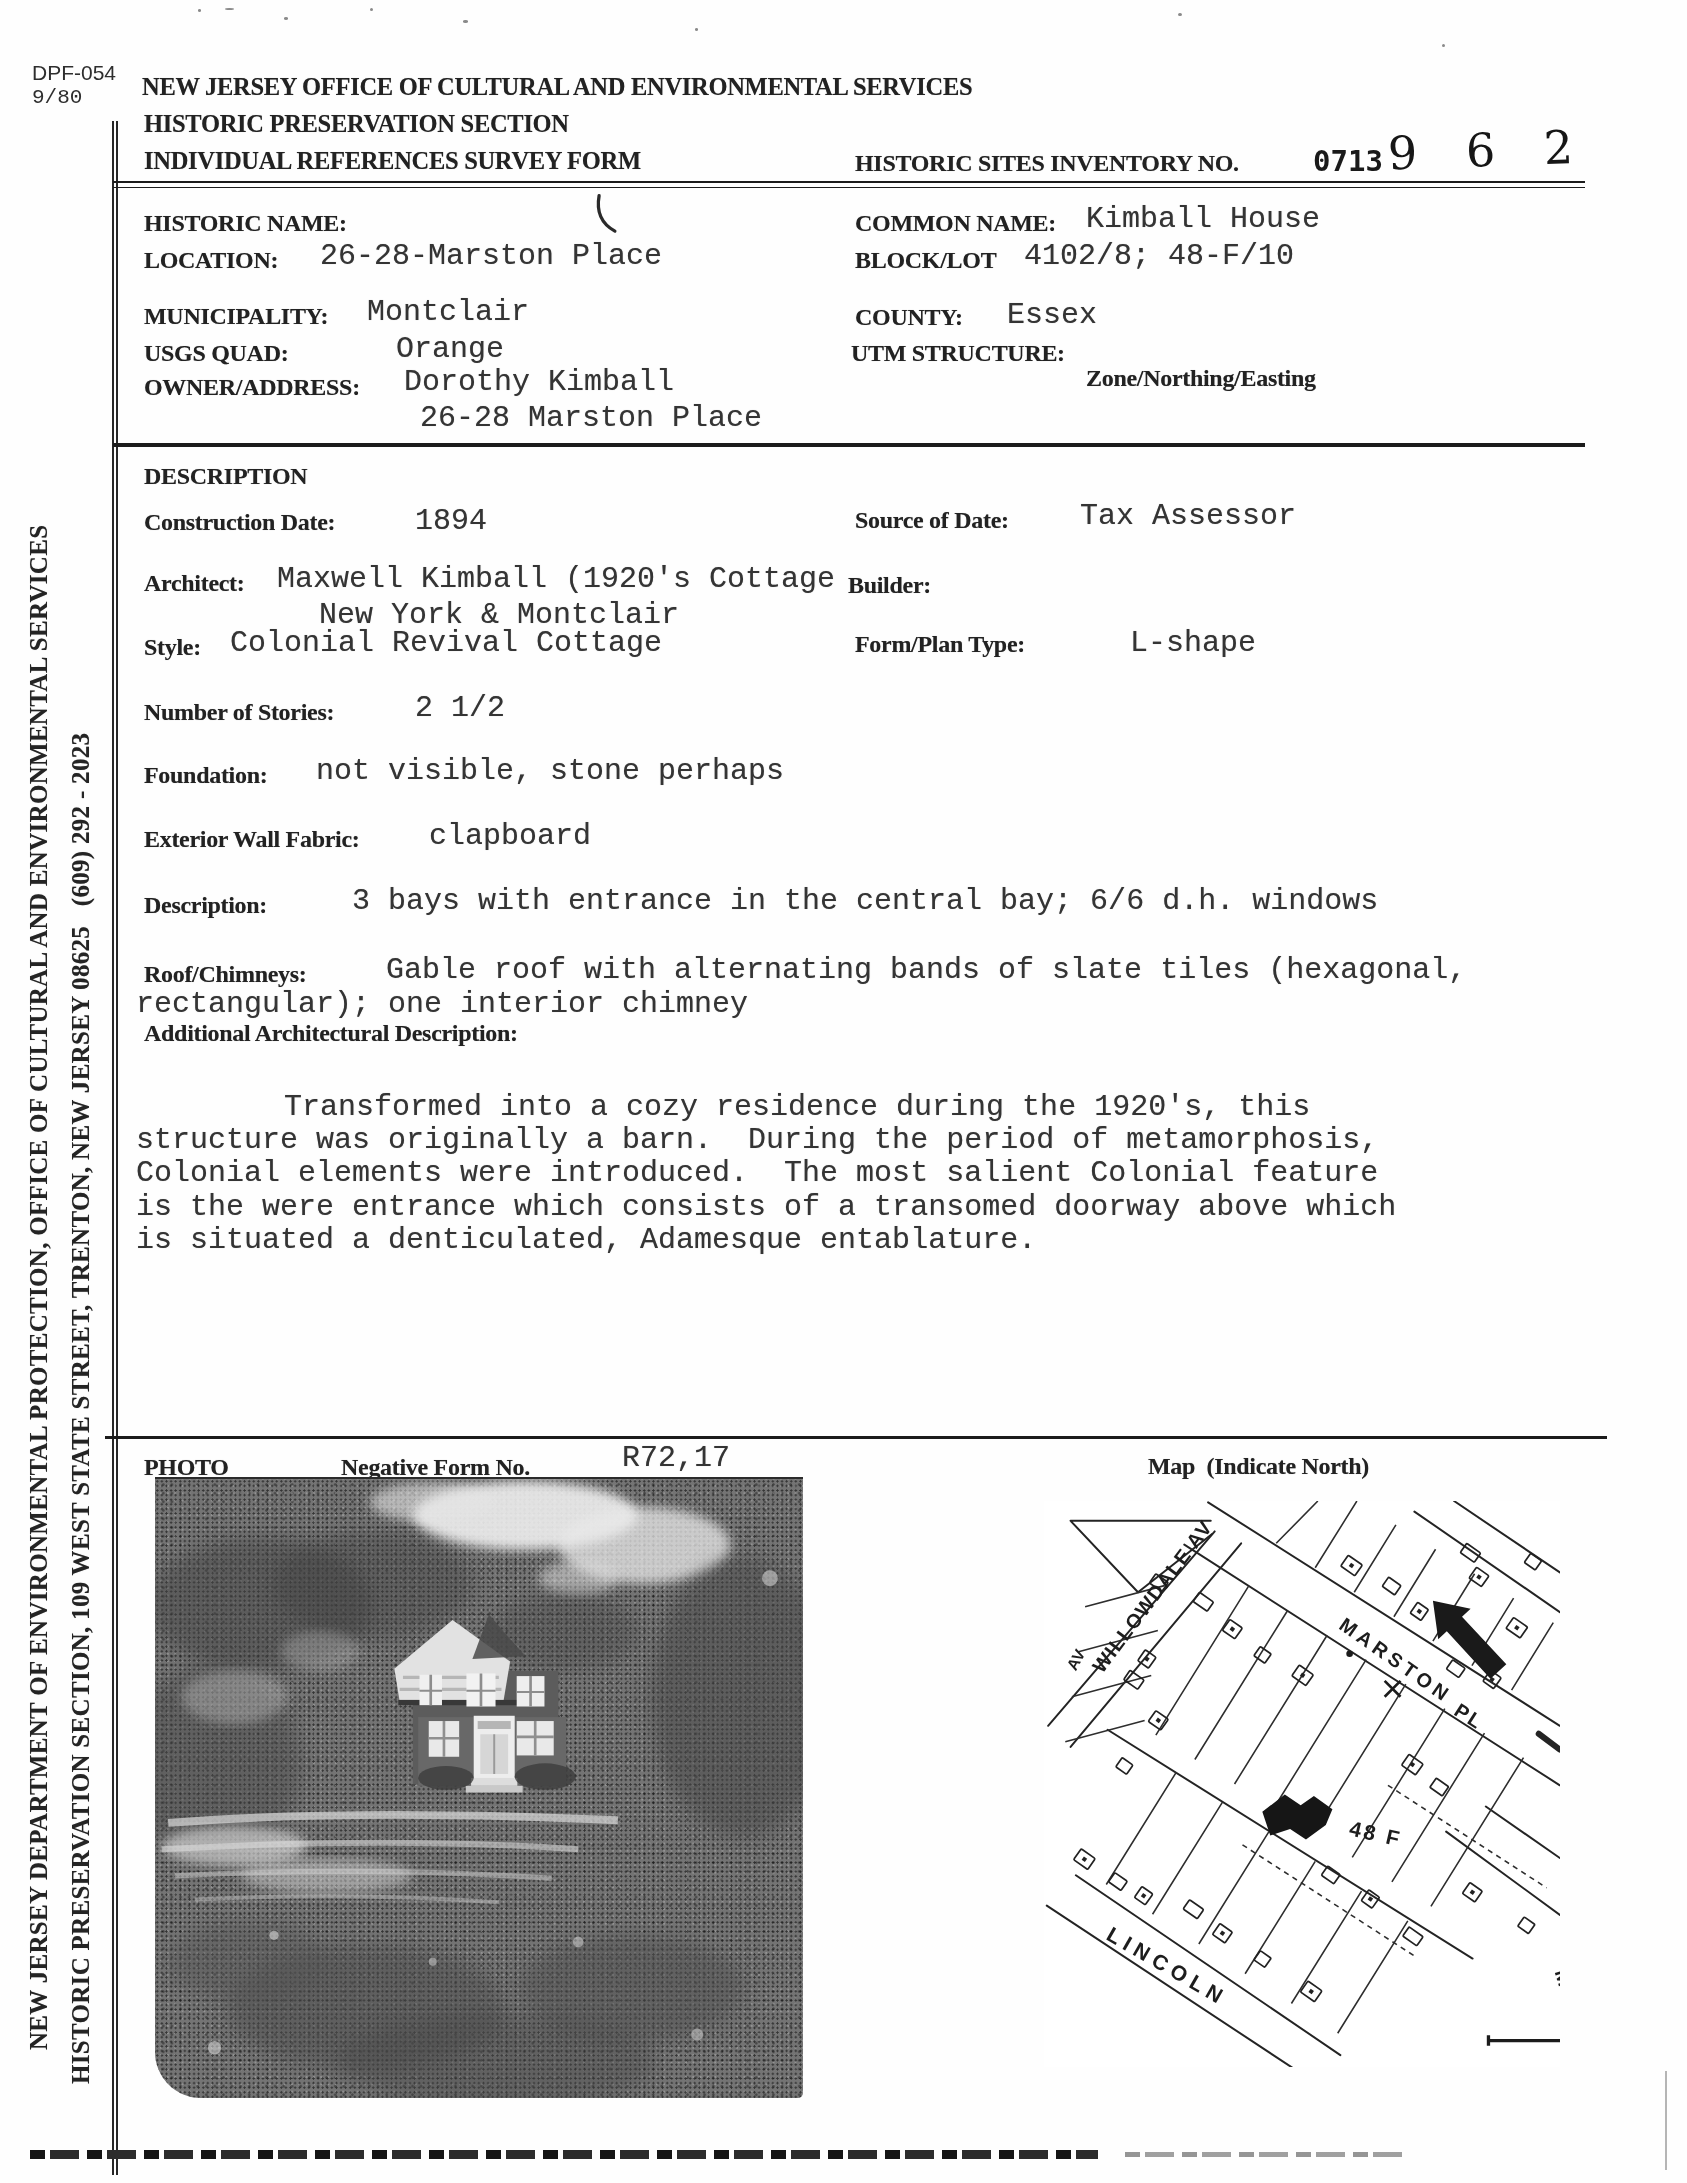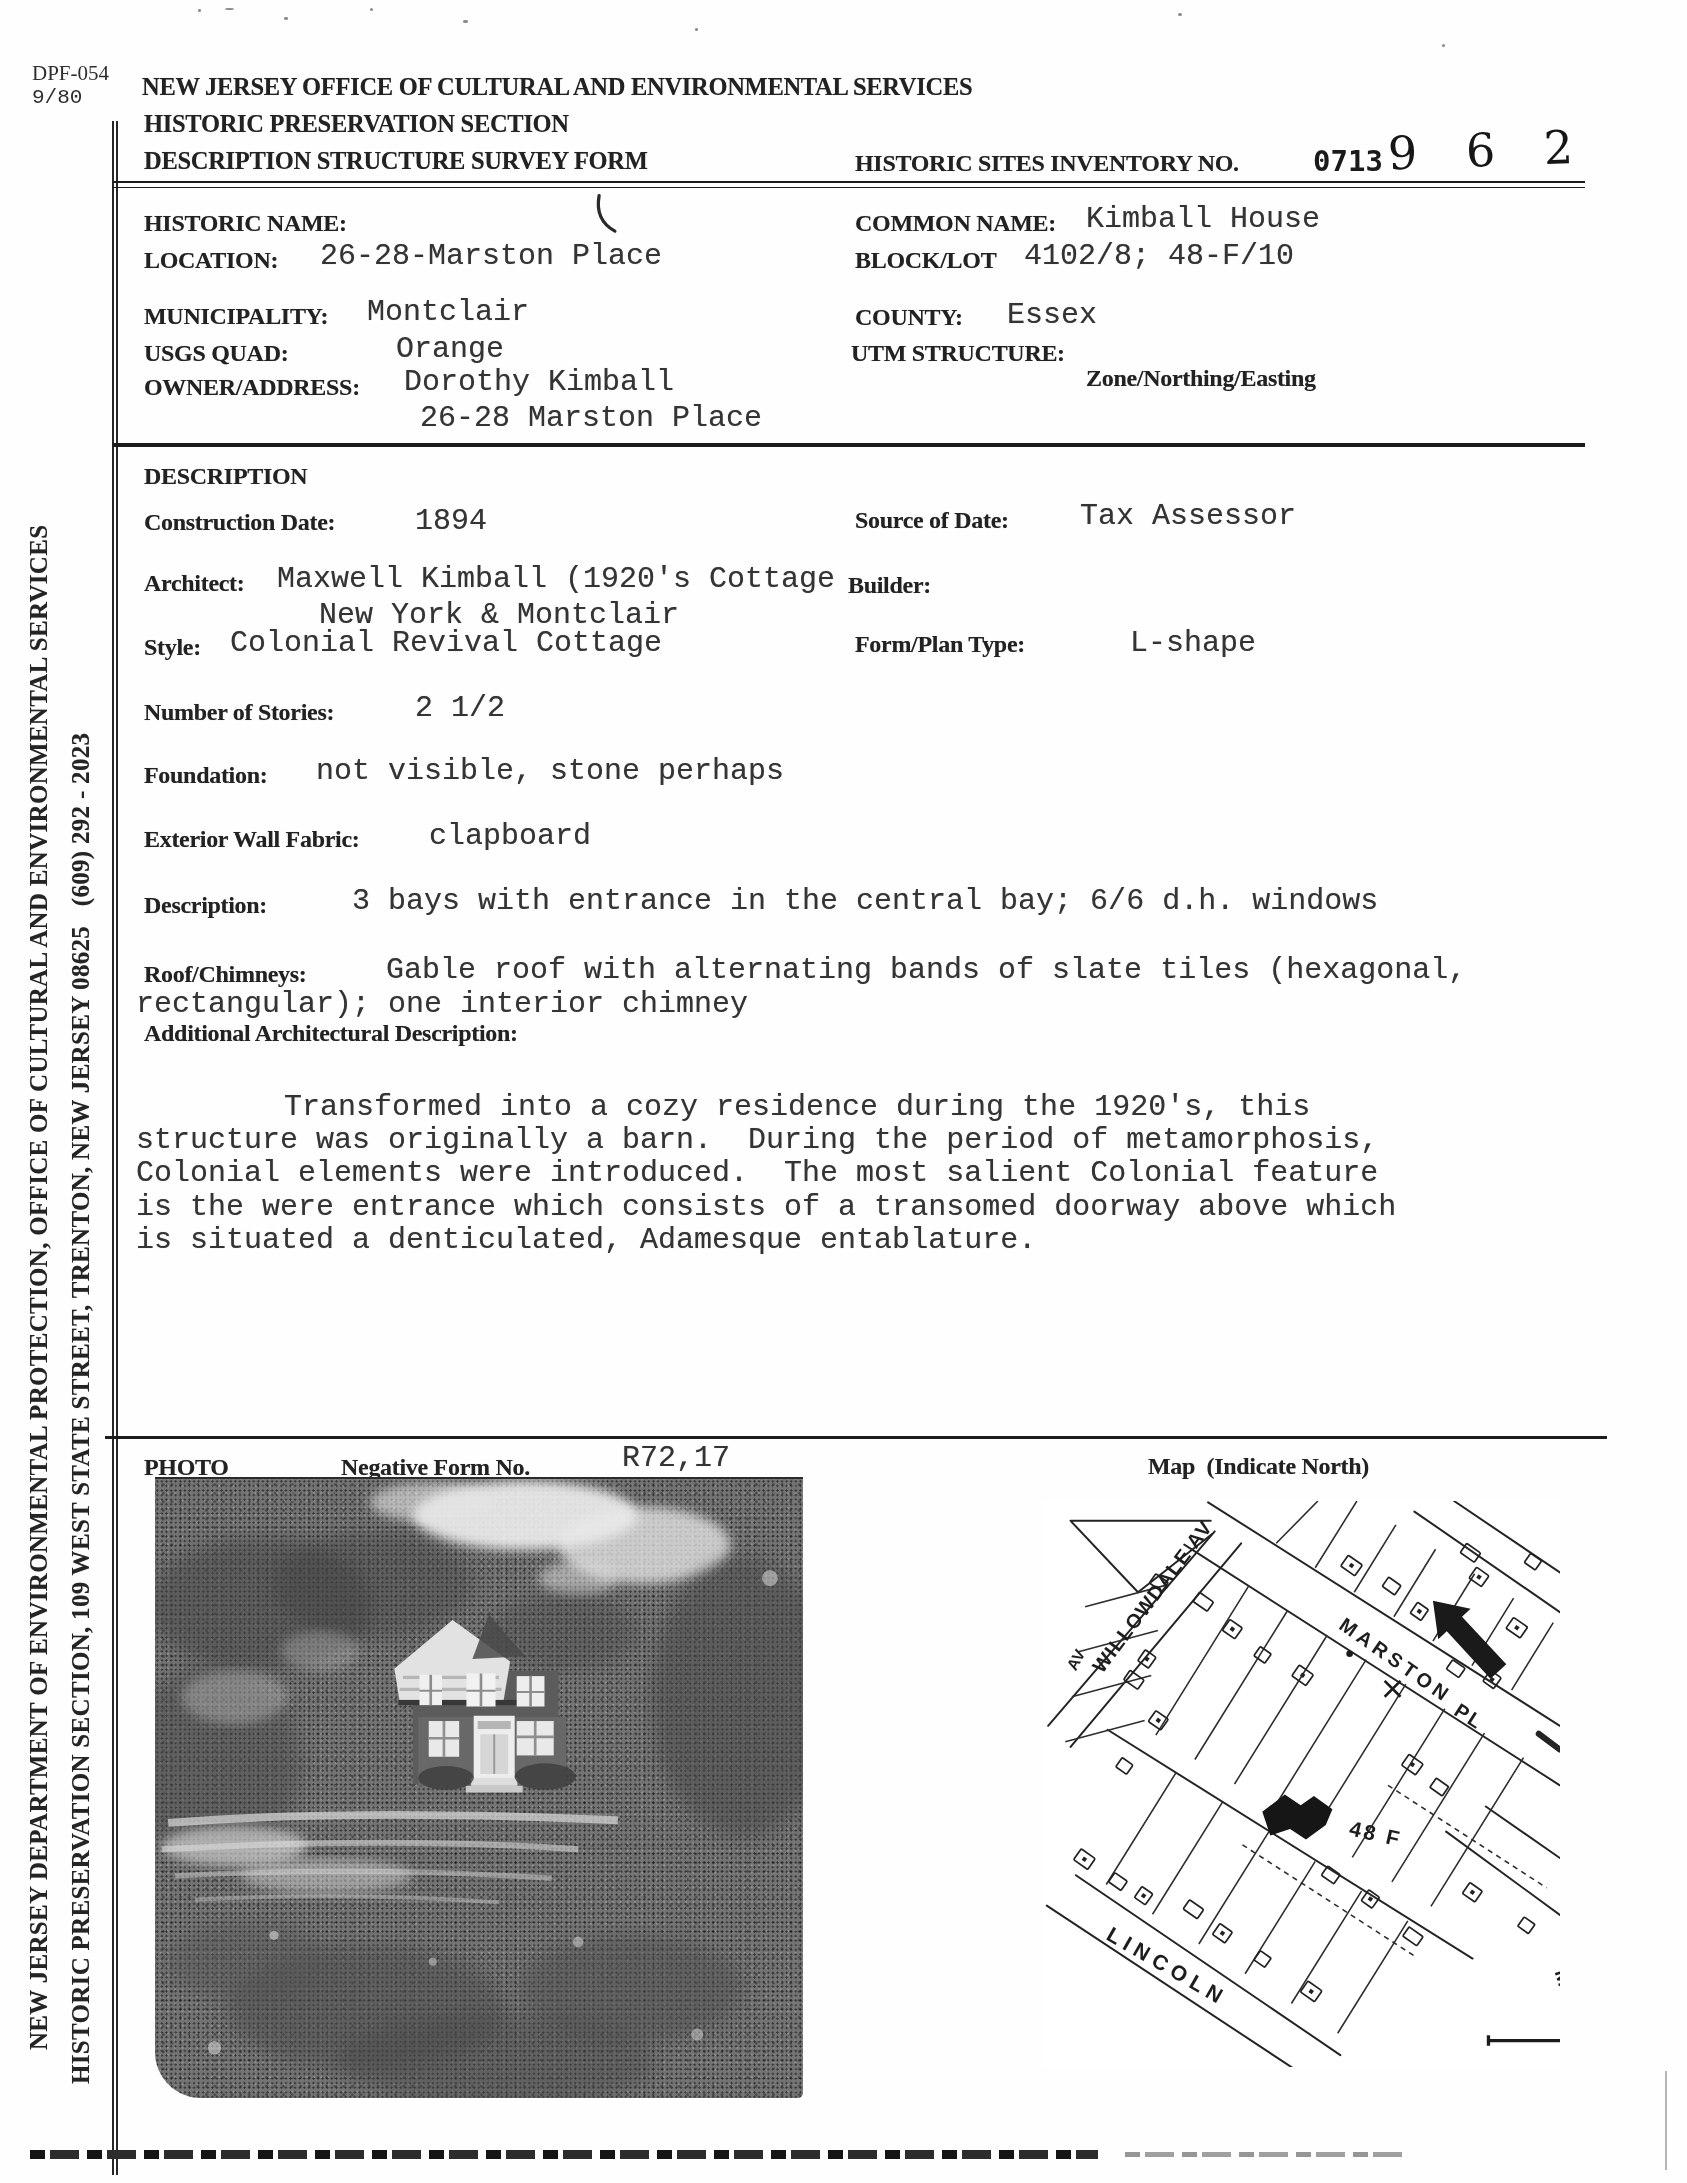--- a/index.html
+++ b/index.html
@@ -51,26 +51,26 @@
   <div class="speck" style="left:695px;top:28px;width:3.3px;height:2.6px"></div>
   <div class="speck" style="left:1178px;top:13.2px;width:4px;height:3.3px"></div>
   <div class="speck" style="left:1442px;top:44px;width:3.3px;height:3.3px"></div>
 
   <div class="vrule"></div>
   <div class="hrule" style="left:113px;top:181px;width:1472px;height:2px"></div>
   <div class="hrule" style="left:113px;top:187px;width:1472px;height:1.3px"></div>
   <div class="hrule" style="left:113px;top:443px;width:1472px;height:4px"></div>
   <div class="hrule" style="left:105px;top:1436px;width:1502px;height:3.3px"></div>
 
-  <div class="abs" style="left:32px;top:61px;font-family:Liberation Serif, serif;font-size:21px;color:#2e2e2e">DPF-054</div>
+  <div class="abs" style="left:32px;top:61px;font-family:Liberation Sans, sans-serif;font-size:21px;color:#2e2e2e">DPF-054</div>
   <div class="abs" style="left:32px;top:86px;font-family:'Liberation Mono',monospace;font-size:21px;color:#2e2e2e">9/80</div>
 
   <div class="abs lbl hdr" style="left:142px;top:73px">NEW JERSEY OFFICE OF CULTURAL AND ENVIRONMENTAL SERVICES</div>
   <div class="abs lbl hdr" style="left:144px;top:110px">HISTORIC PRESERVATION SECTION</div>
-  <div class="abs lbl hdr" style="left:144px;top:147px">DESCRIPTION STRUCTURE SURVEY FORM</div>
+  <div class="abs lbl hdr" style="left:144px;top:147px">INDIVIDUAL REFERENCES SURVEY FORM</div>
   <div class="abs lbl" style="left:855px;top:150px">HISTORIC SITES INVENTORY NO.</div>
   <div class="abs stamp" style="left:1313px;top:144px">0713</div>
   <div class="abs hand" style="left:1388px;top:123px">9 6 2</div>
 
   <div class="abs lbl" style="left:144px;top:210px">HISTORIC NAME:</div>
   <svg class="abs" style="left:587px;top:193px" width="40" height="46" viewBox="0 0 60 70">
     <path d="M18,4 C14,26 20,46 42,58" stroke="#2a2a2a" stroke-width="5" fill="none" stroke-linecap="round"></path>
   </svg>
   <div class="abs lbl" style="left:144px;top:247px">LOCATION:</div>
   <div class="abs typed" style="left:320px;top:239px">26-28-Marston Place</div>

